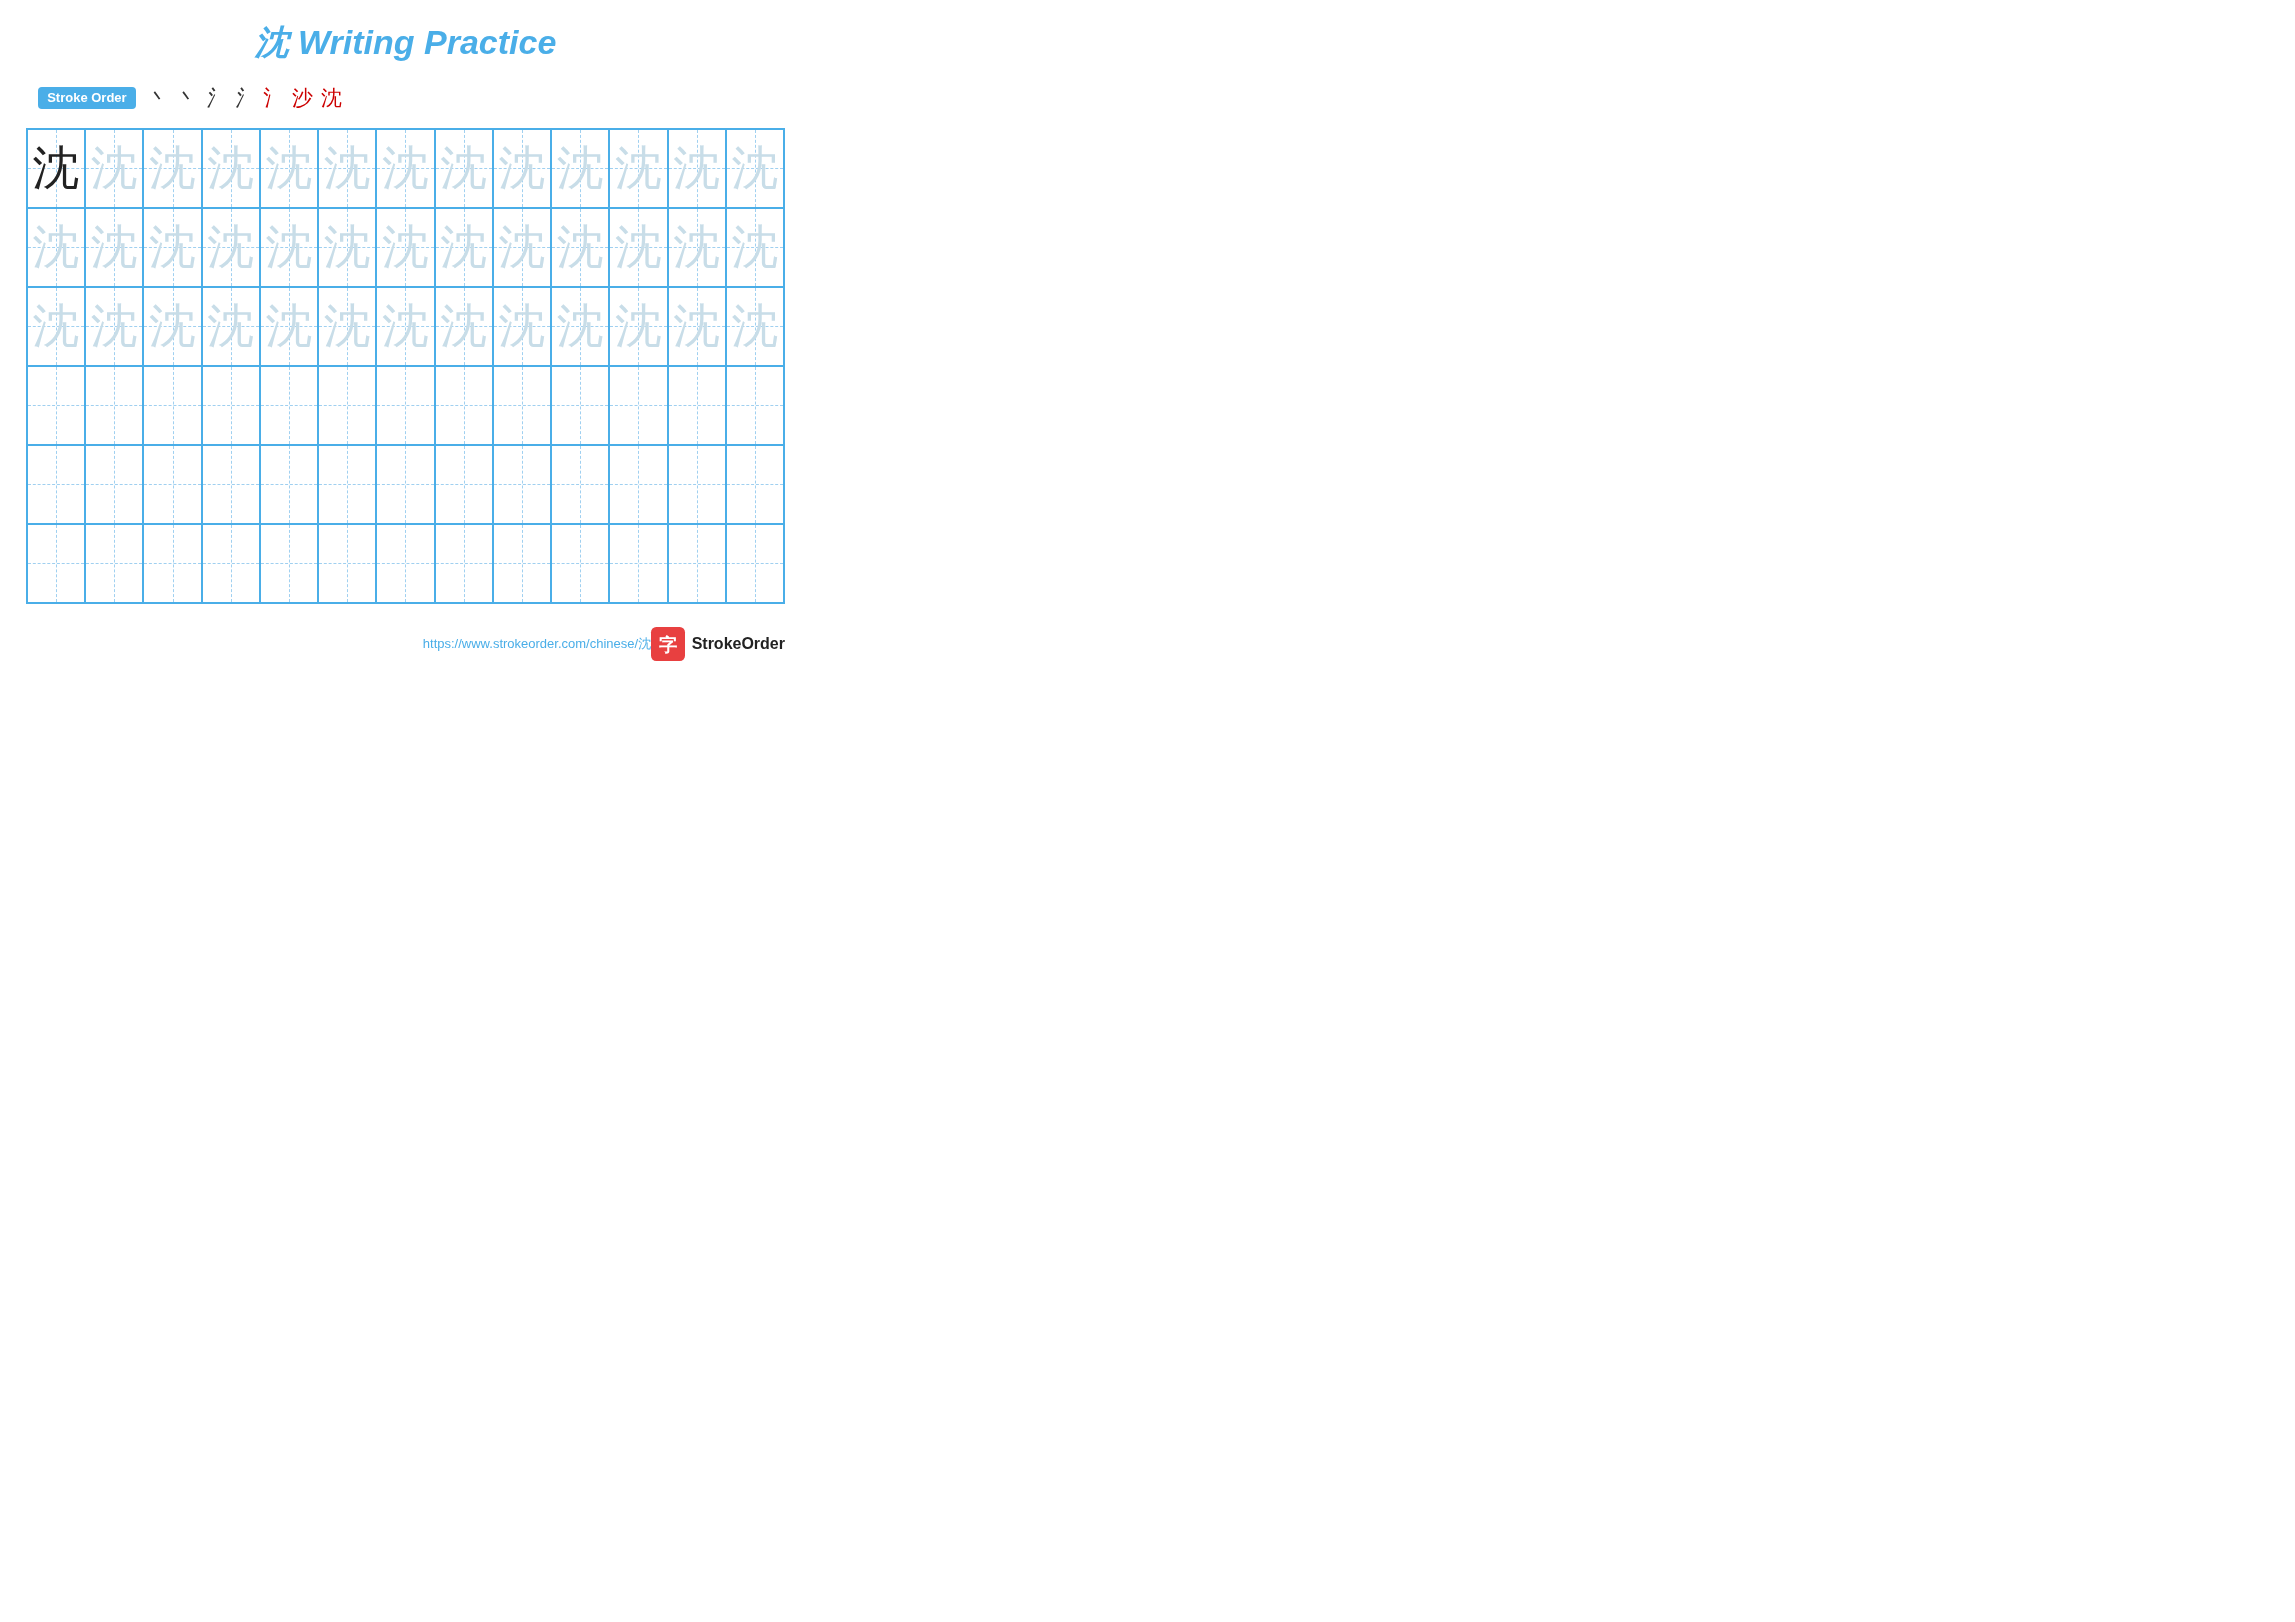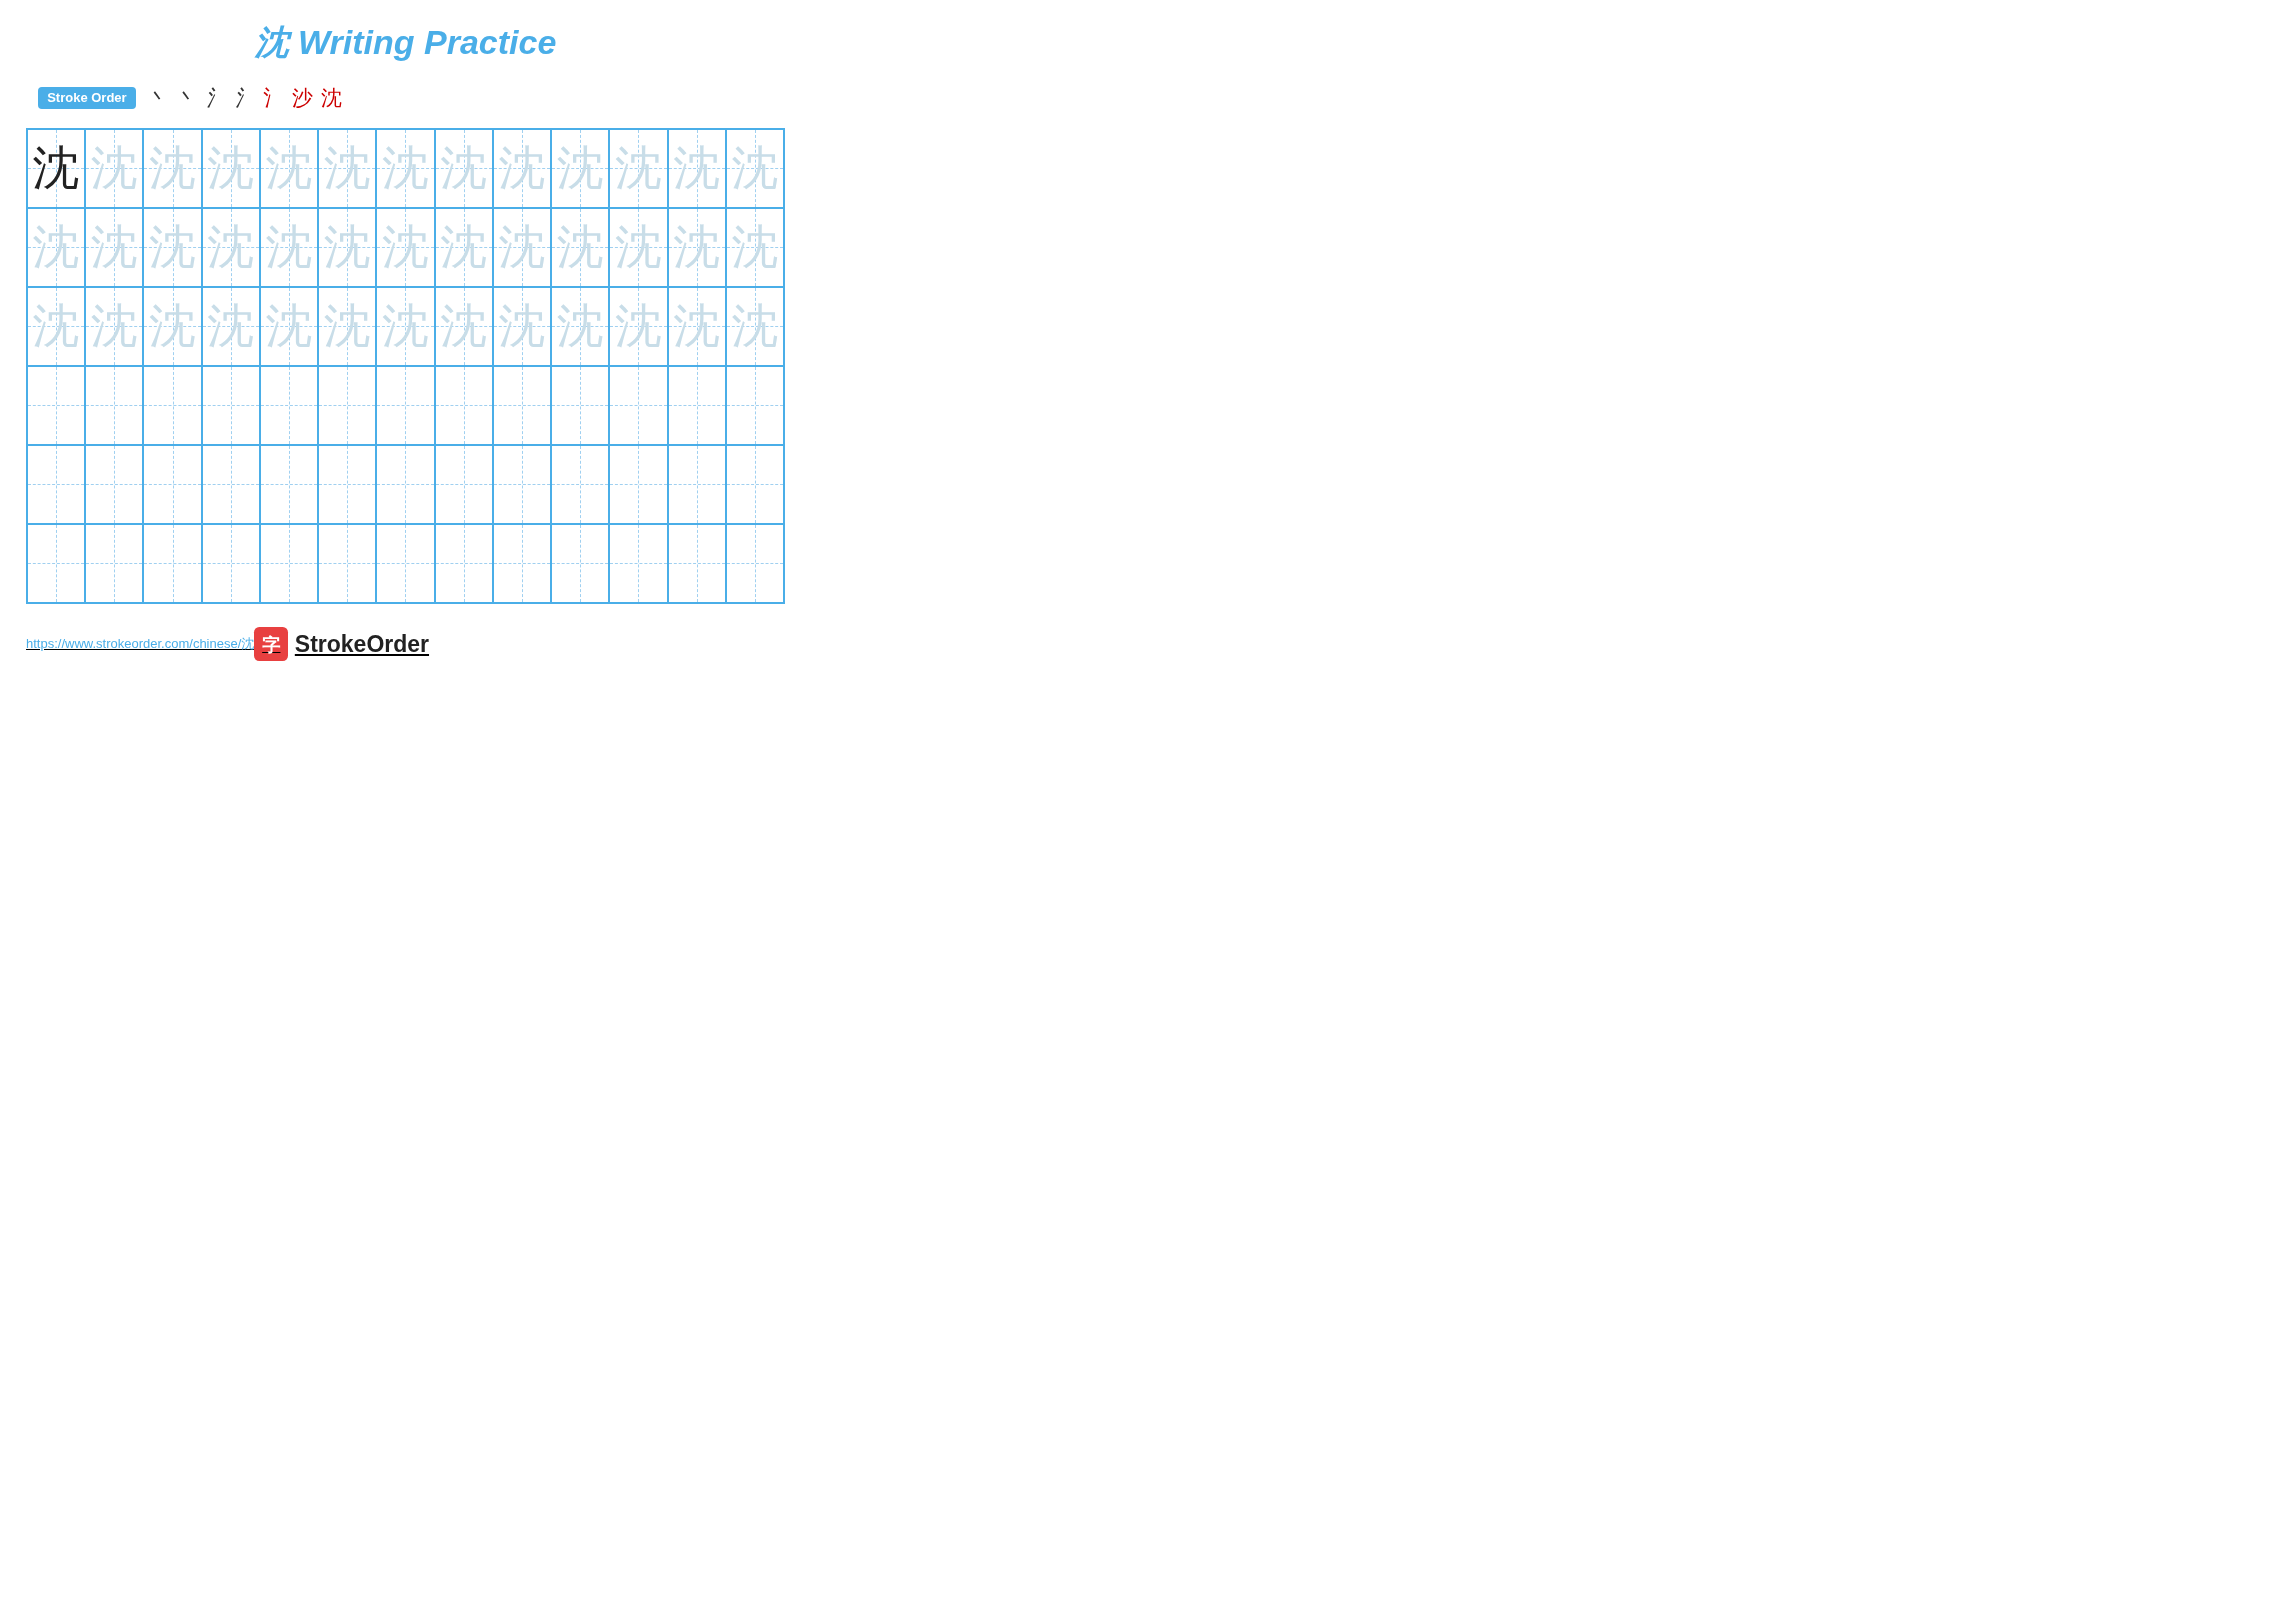--- a/index.html
+++ b/index.html
@@ -104,24 +104,23 @@
       color: #222;
     }
 
     .char-light {
       color: #c8dde8;
     }
 
     
     .footer {
       display: flex;
-      justify-content: flex-start;
+      justify-content: flex-end;
       align-items: center;
       margin-top: 23.6px;
-      text-decoration: underline;
     }
 
     .footer-url {
       color: #4aaee8;
       font-size: 13px;
       font-family: sans-serif;
     }
 
     .brand-logo {
       display: flex;
@@ -137,21 +136,21 @@
       display: flex;
       align-items: center;
       justify-content: center;
       color: white;
       font-size: 18.3px;
       font-family: serif;
       font-weight: bold;
     }
 
     .brand-name {
-      font-size: 23px;
+      font-size: 16px;
       font-weight: bold;
       color: #222;
       font-family: sans-serif;
     }
   </style>
 </head>
 <body>
 
 <div>
 

